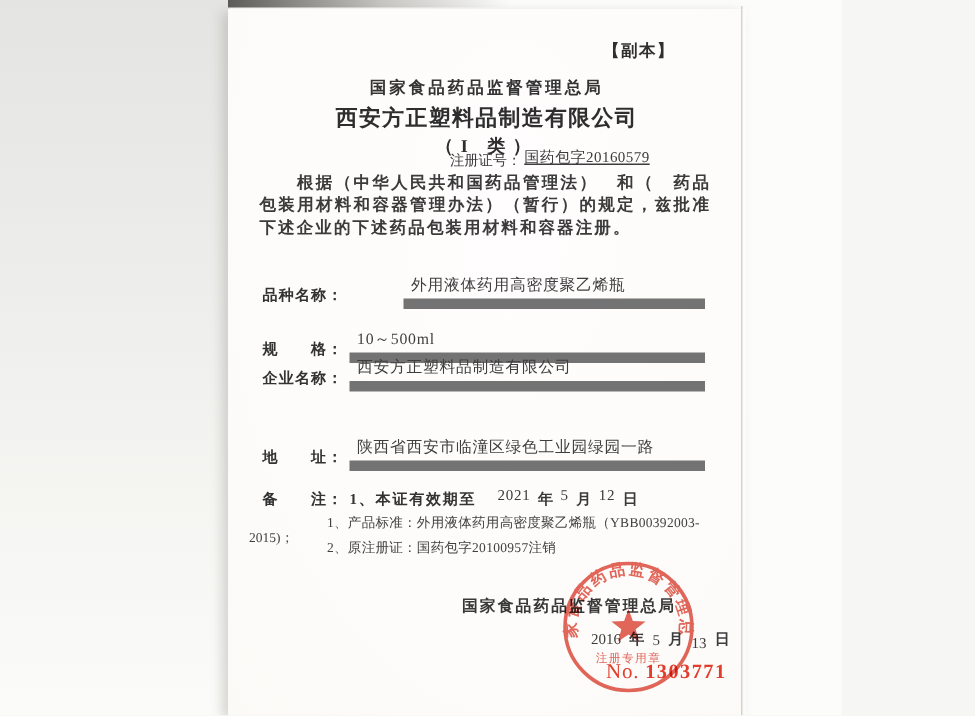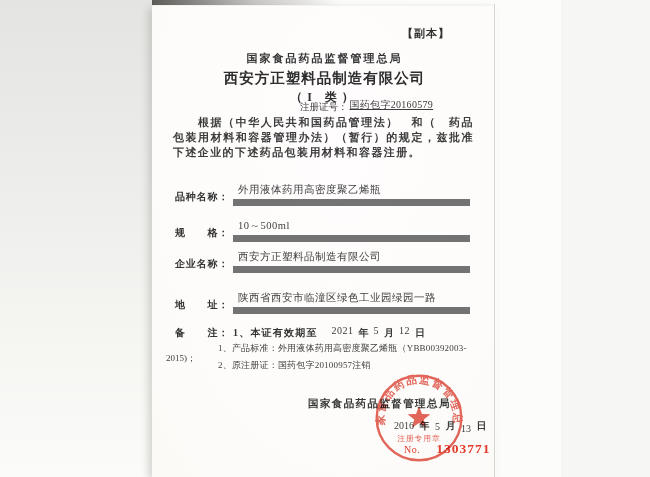--- a/index.html
+++ b/index.html
@@ -34,37 +34,37 @@
   .cert-line{left:300px;top:100px;font-size:9.5px;color:#3c3c3c;}
   .cert-line .cv{font-size:10px;position:relative;top:-2px;letter-spacing:0.3px;margin-left:2px;text-decoration:underline;}
   .paragraph{
     left:173px;top:115px;width:301px;
     font-size:11px;font-weight:600;letter-spacing:1.4px;line-height:15px;
     text-align:justify;text-indent:25px;color:#3b3b3b;
   }
   .frow{left:175px;width:295px;display:flex;align-items:flex-end;height:19px;}
   .frow .flabel{font-size:10px;font-weight:bold;letter-spacing:0.8px;white-space:pre;padding:0 4px 2px 0;color:#333;}
   .frow .fvalue{flex:1;border-bottom:7px solid #737373;padding:0 2px 2px 5px;font-size:10.5px;letter-spacing:0.5px;color:#3e3e3e;white-space:nowrap;}
-  .r-field1{top:187px;} .r-field2{top:223px;} .r-field3{top:254px;} .r-field4{top:295px;}
+  .r-field1{top:187px;gap:36px;} .r-field2{top:223px;} .r-field3{top:242px;} .r-field4{top:295px;}
   .remark-row{left:175px;top:302px;display:flex;align-items:flex-end;margin-top:24px;}
   .remark-row .flabel{font-size:10px;font-weight:bold;letter-spacing:0.8px;white-space:pre;color:#333;}
   .remark-row .rm-pre{font-size:10px;font-weight:bold;letter-spacing:1.2px;margin-left:4px;color:#333;}
   .remark-row .num{font-size:10px;position:relative;top:-4px;margin:0 3px;letter-spacing:0.5px;}
   .remark-row .unit{font-size:10px;font-weight:bold;margin:0 2px;}
   .rm-item1{left:218px;top:342px;font-size:9px;letter-spacing:0.2px;color:#414141;white-space:nowrap;}
   .rm-wrap{left:166px;top:352px;font-size:9px;color:#414141;}
   .rm-item2{left:218px;top:359px;font-size:9px;letter-spacing:0.2px;color:#414141;white-space:nowrap;}
   .issuer{left:308px;top:397px;font-size:10.5px;font-weight:bold;letter-spacing:1.4px;color:#383838;white-space:nowrap;}
   .date-line{left:362px;top:419px;font-size:10px;color:#3c3c3c;white-space:nowrap;padding-left:32px;}
   .date-line .unit{font-weight:bold;margin:0 3px;}
   .date-line .dm{position:relative;top:1px;}
   .date-line .dd{position:relative;top:3px;}
   .serial{left:404px;top:439px;color:#e23c2d;white-space:nowrap;}
-  .serial .no{font-size:10px;letter-spacing:0.5px;margin-top:29px;}
-  .serial .digits{font-size:13.5px;letter-spacing:1px;margin-left:16px;font-weight:600;}
+  .serial .no{font-size:14px;letter-spacing:0.5px;margin-top:29px;}
+  .serial .digits{font-size:13.5px;letter-spacing:1px;margin-left:4px;font-weight:600;}
   .stamp{
     position:absolute;left:373px;top:372px;width:92px;height:92px;
     opacity:0.82;mix-blend-mode:multiply;filter:blur(0.3px);
   }
 </style>
 </head>
 <body>
 
 <div class="stage">
   <div class="bg-left"></div>

